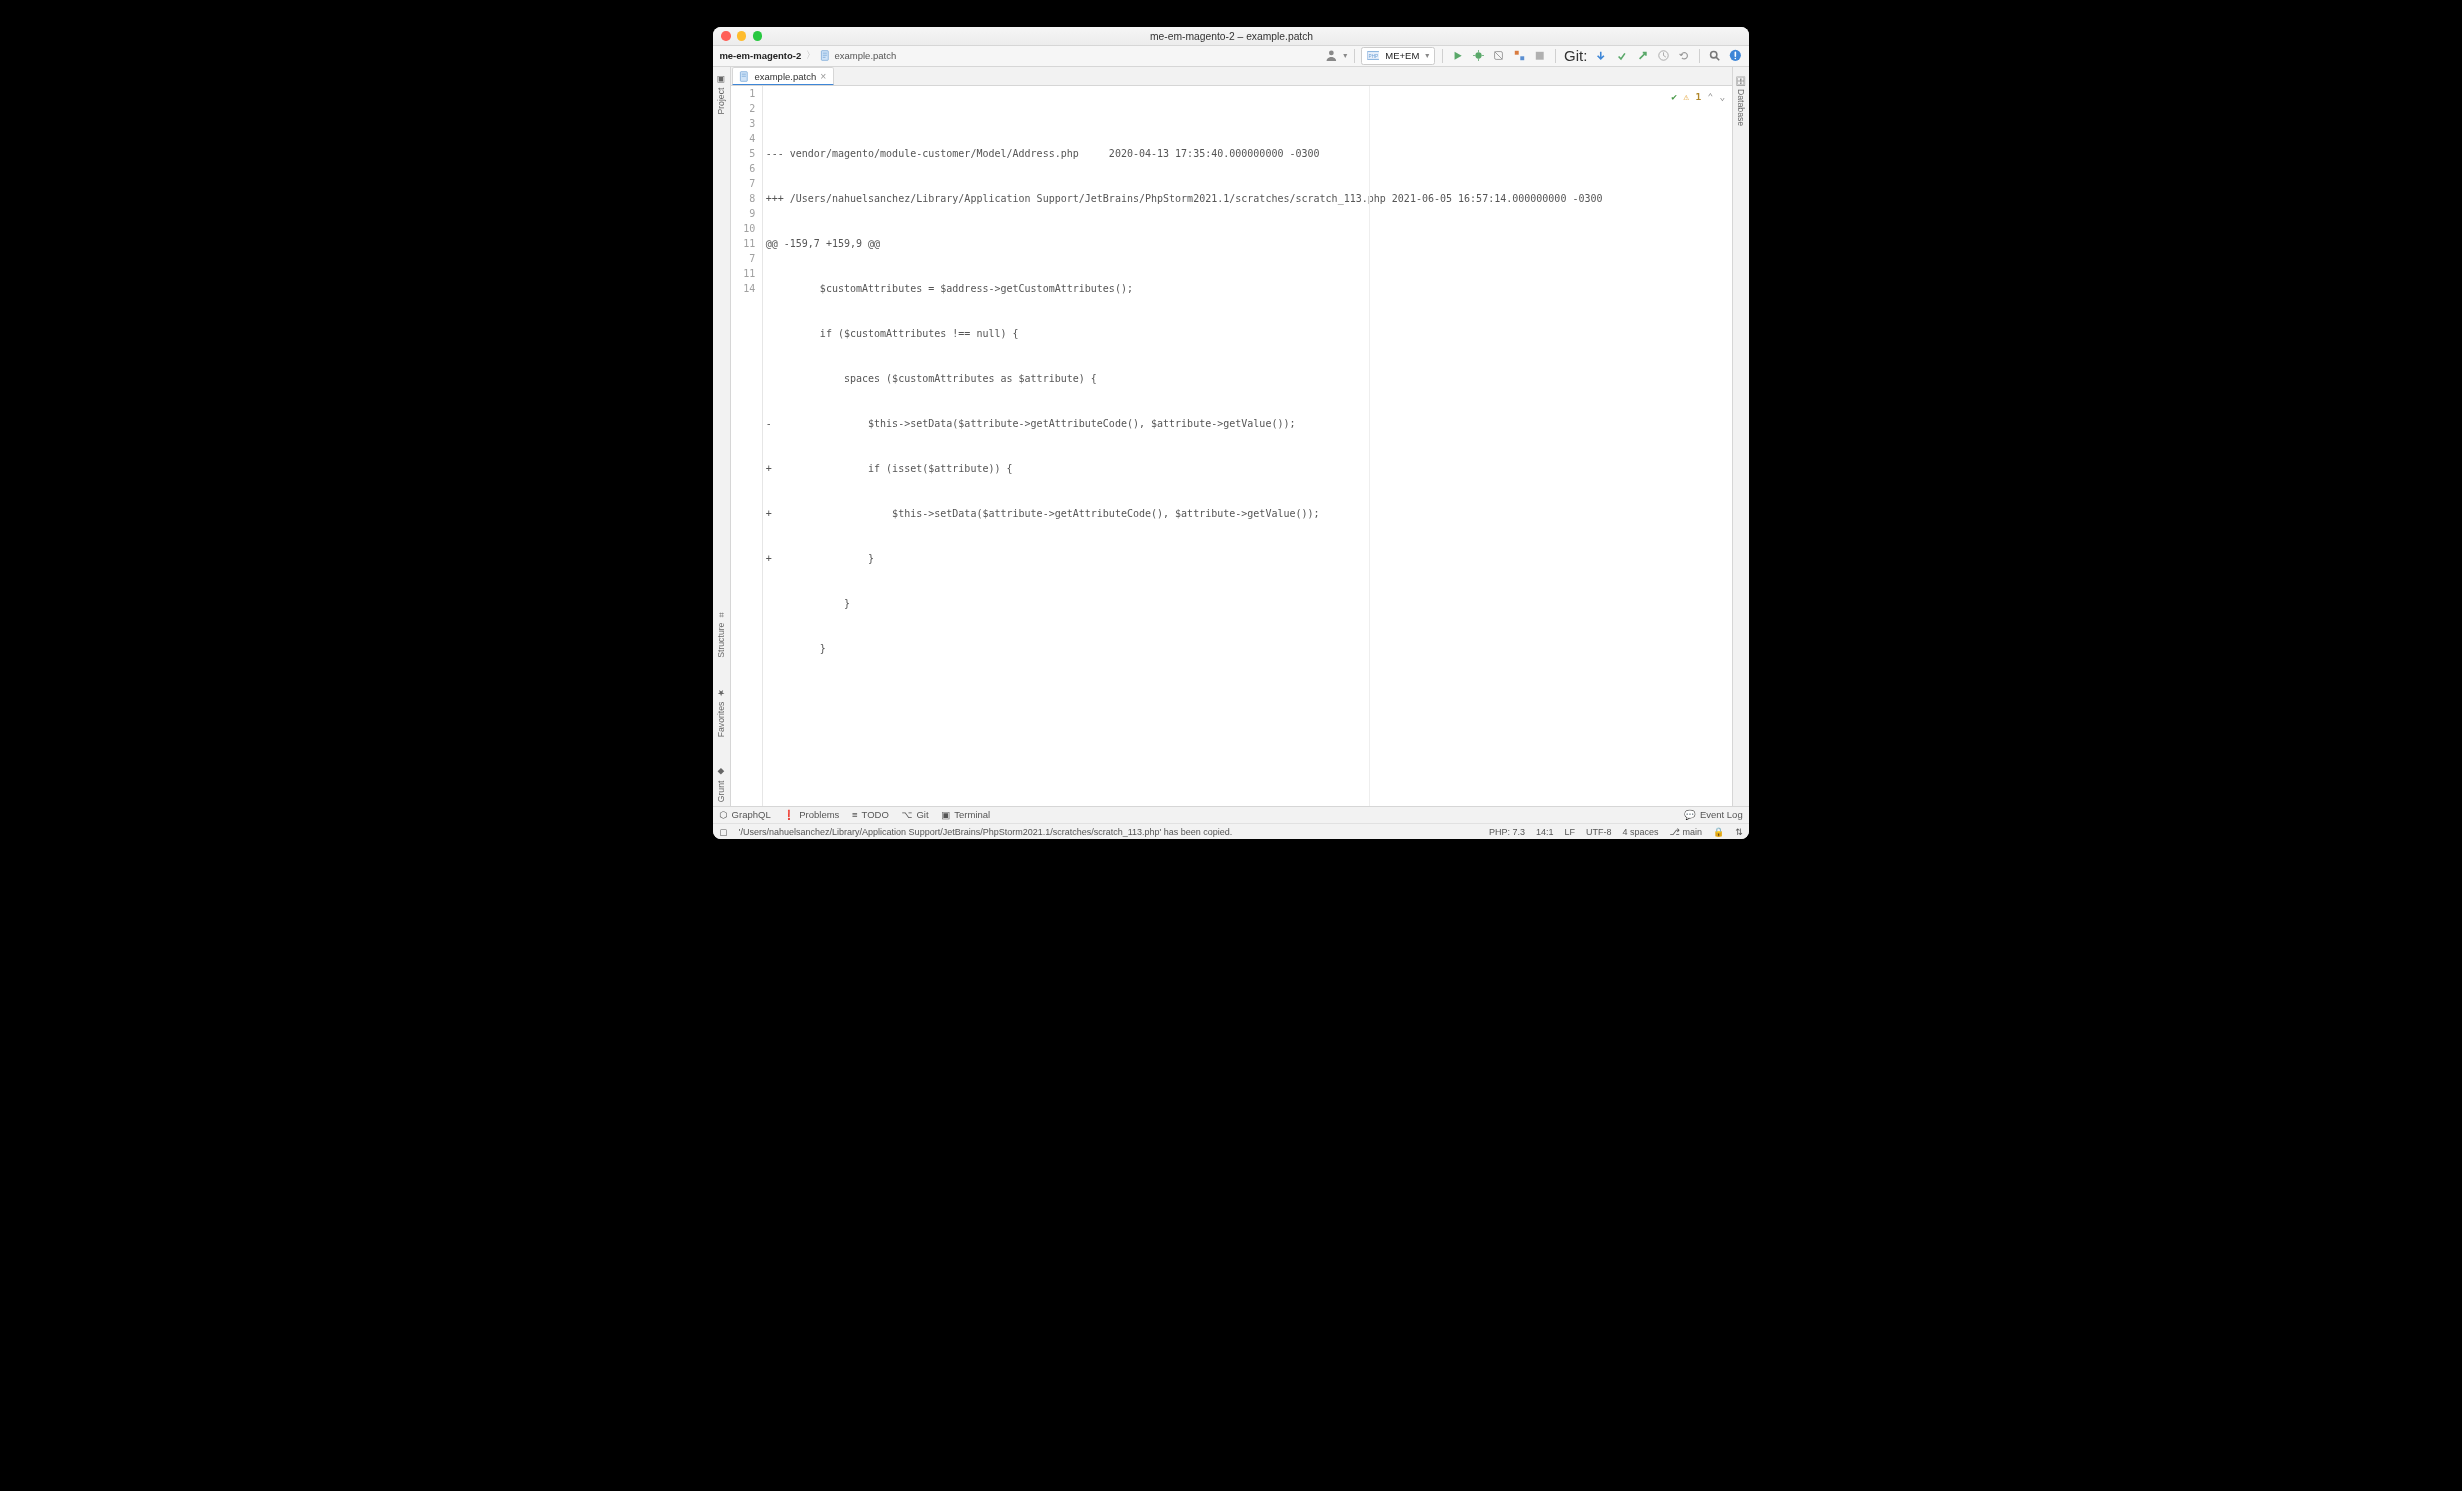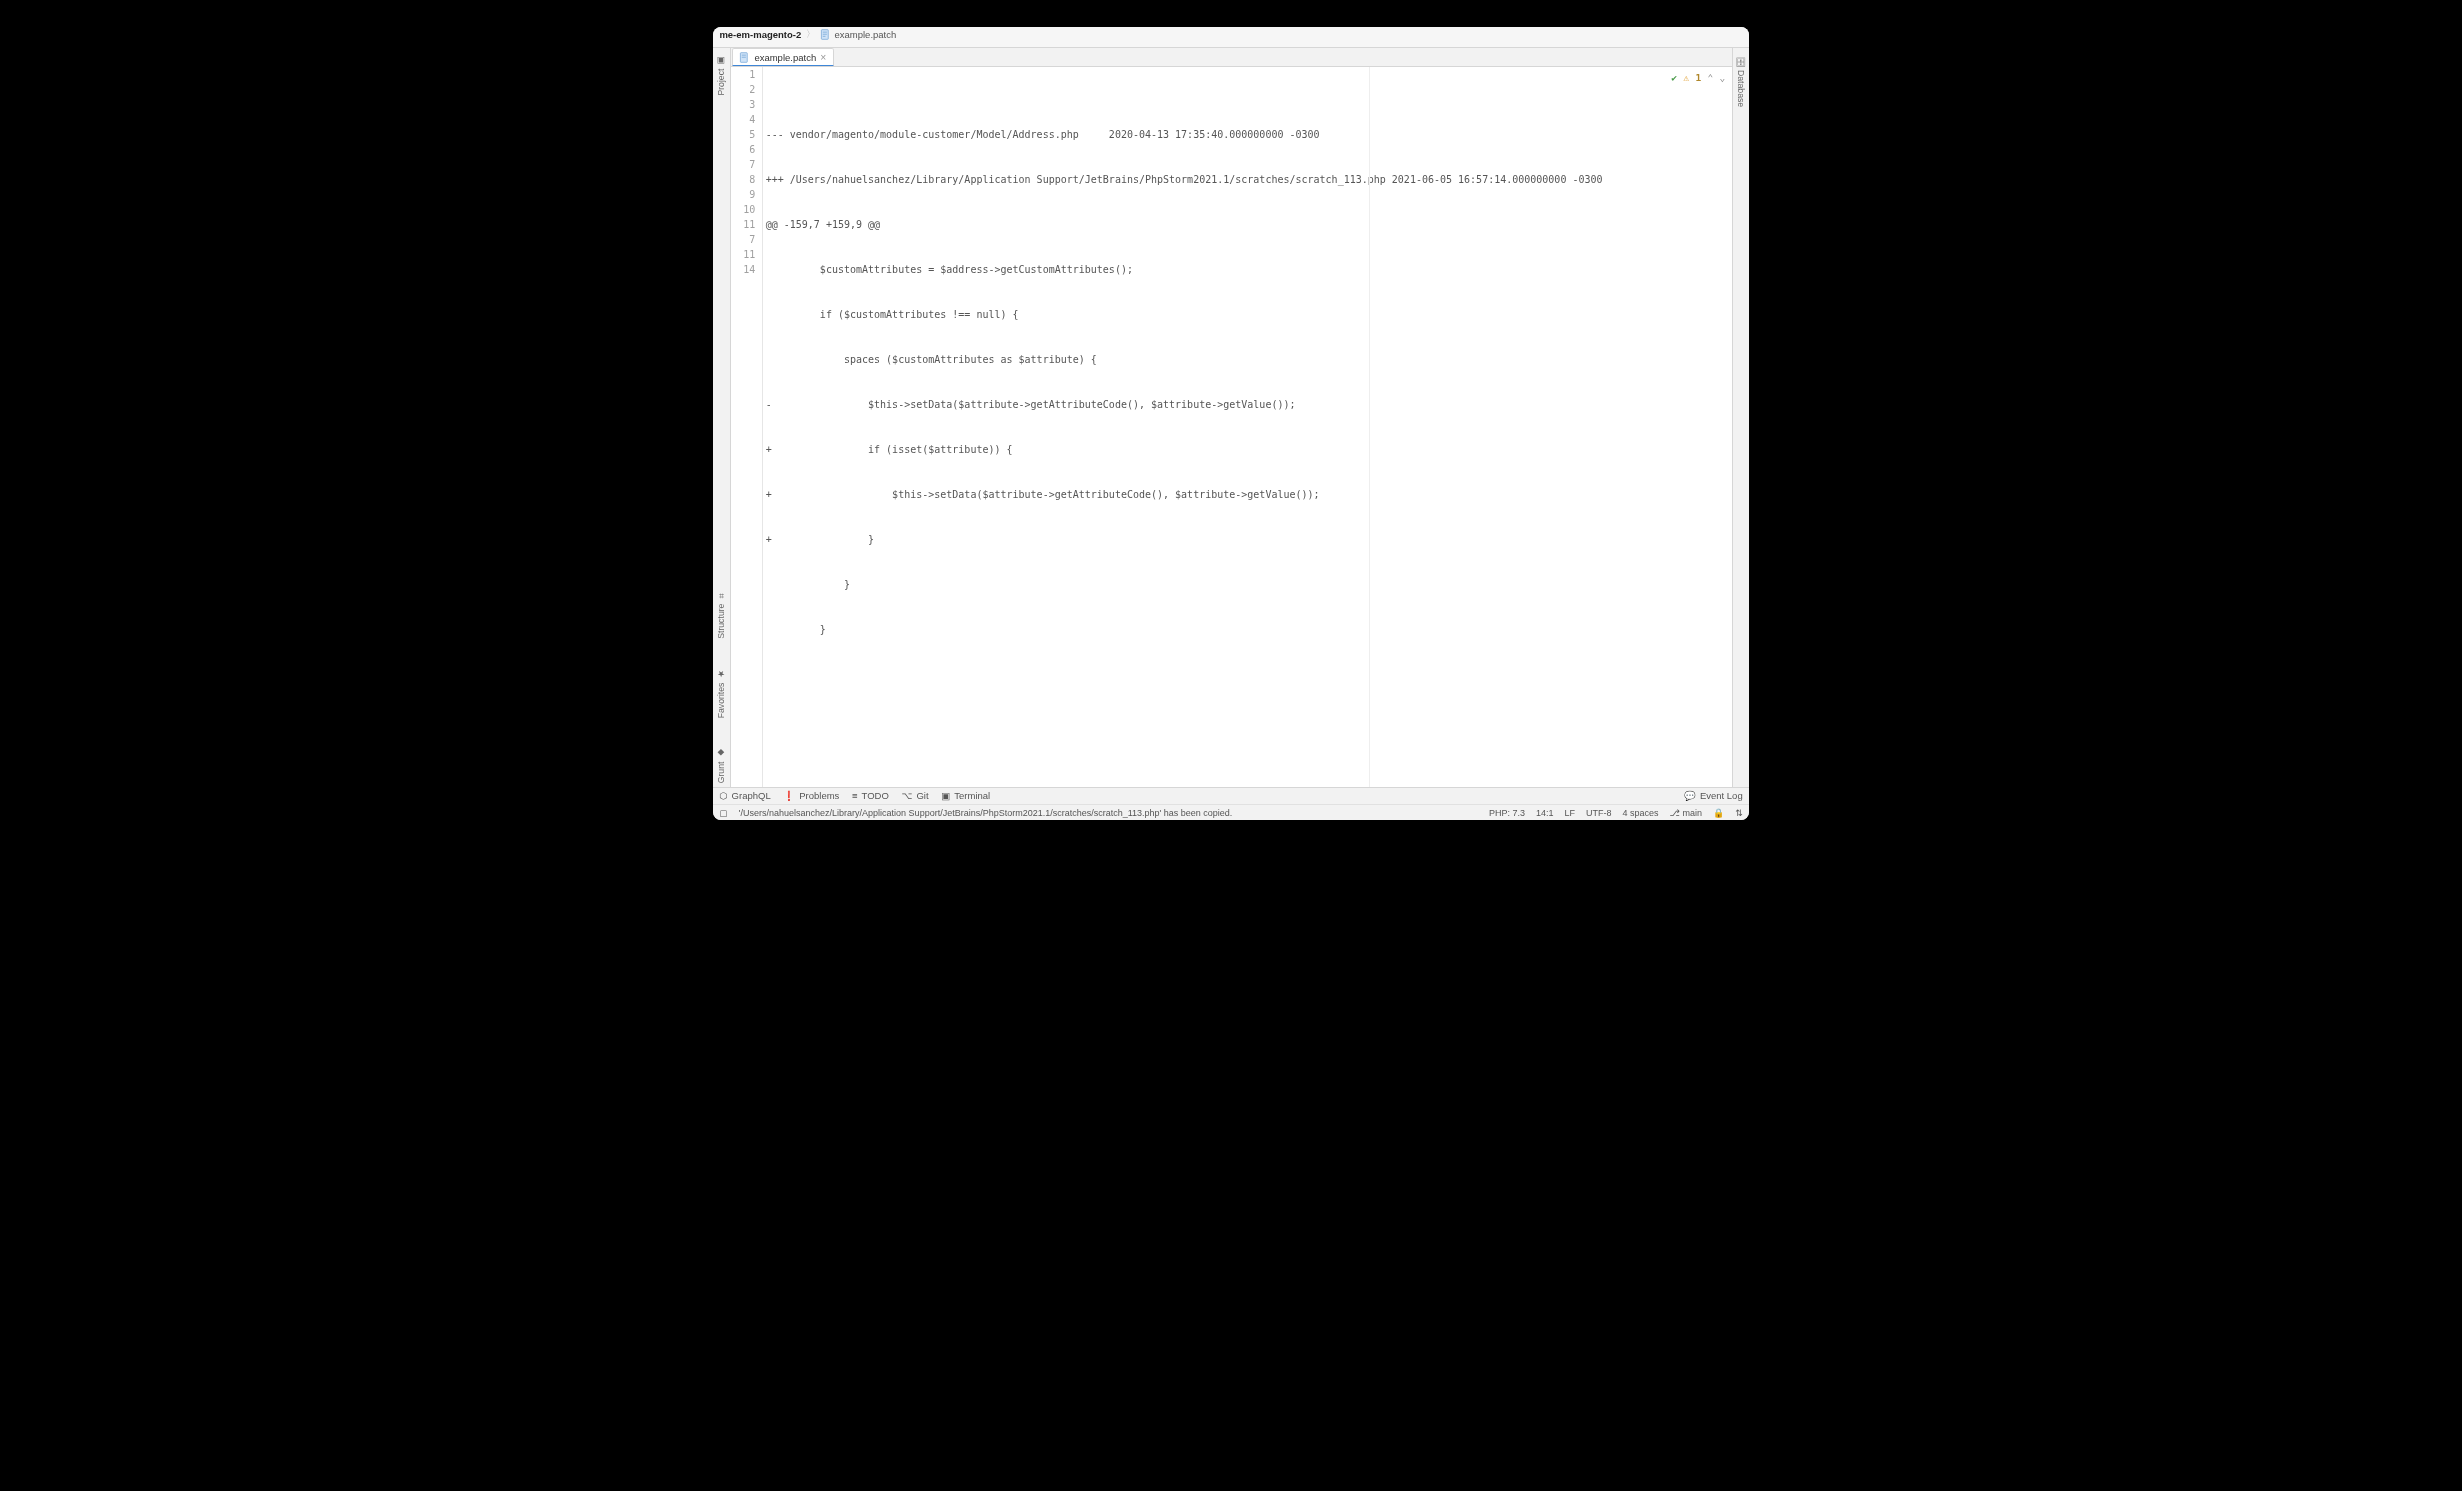--- a/index.html
+++ b/index.html
@@ -33,23 +33,23 @@
   }
   .traffic { display:flex; gap:6.3px; padding-left:8px; }
   .dot { width:9.5px; height:9.5px; border-radius:50%; }
   .dot.red{background:#ff5f57;} .dot.yellow{background:#febc2e;} .dot.green{background:#28c840;}
   .win-title{ flex:1; text-align:center; font-size:10.3px; color:#333; font-weight:500;}
   .toolbar {
     height: 20.6px;
     background: #f6f6f6;
     border-bottom: 0.8px solid #d6d6d6;
     display:flex;
+    align-items:center;
     padding: 0 4.8px;
     gap:3.2px;
-    flex-direction:column;
   }
   .breadcrumb{ display:flex; align-items:center; gap:3.2px; font-size:9.5px; color:#555;}
   .bc-item{ display:flex; align-items:center; gap:3.2px; padding:1.6px 1.6px;}
   .bc-item.folder{ font-weight:600; color:#222;}
   .bc-sep{ color:#aaa;}
   .spacer{ flex:1; }
   .tbtn{ width:17.5px; height:17.5px; display:flex; align-items:center; justify-content:center; color:#666; border-radius:2.4px;}
   .run-config{
     display:flex; align-items:center; gap:6px;
     background:#fff; border:0.8px solid #ccc; border-radius:2.4px;
@@ -151,20 +151,29 @@
   .ico{ width:11px; height:11px; display:inline-flex; align-items:center; justify-content:center;}
   svg{ display:block; }
   .file-icon{ width:11px; height:11px;}
   .gray-fill{ fill:#888;}
 </style>
 </head>
 <body>
 
 <div class="window">
 
+  <div class="titlebar">
+    <div class="traffic">
+      <div class="dot red"></div>
+      <div class="dot yellow"></div>
+      <div class="dot green"></div>
+    </div>
+    <div class="win-title">me-em-magento-2 – example.patch</div>
+    <div style="width:48px"></div>
+  </div>
 
   <div class="toolbar">
     <div class="breadcrumb">
       <div class="bc-item folder">
         <span>me-em-magento-2</span>
       </div>
       <span class="bc-sep">〉</span>
       <div class="bc-item">
         <span class="ico">
           <svg class="file-icon" viewBox="0 0 16 16">

